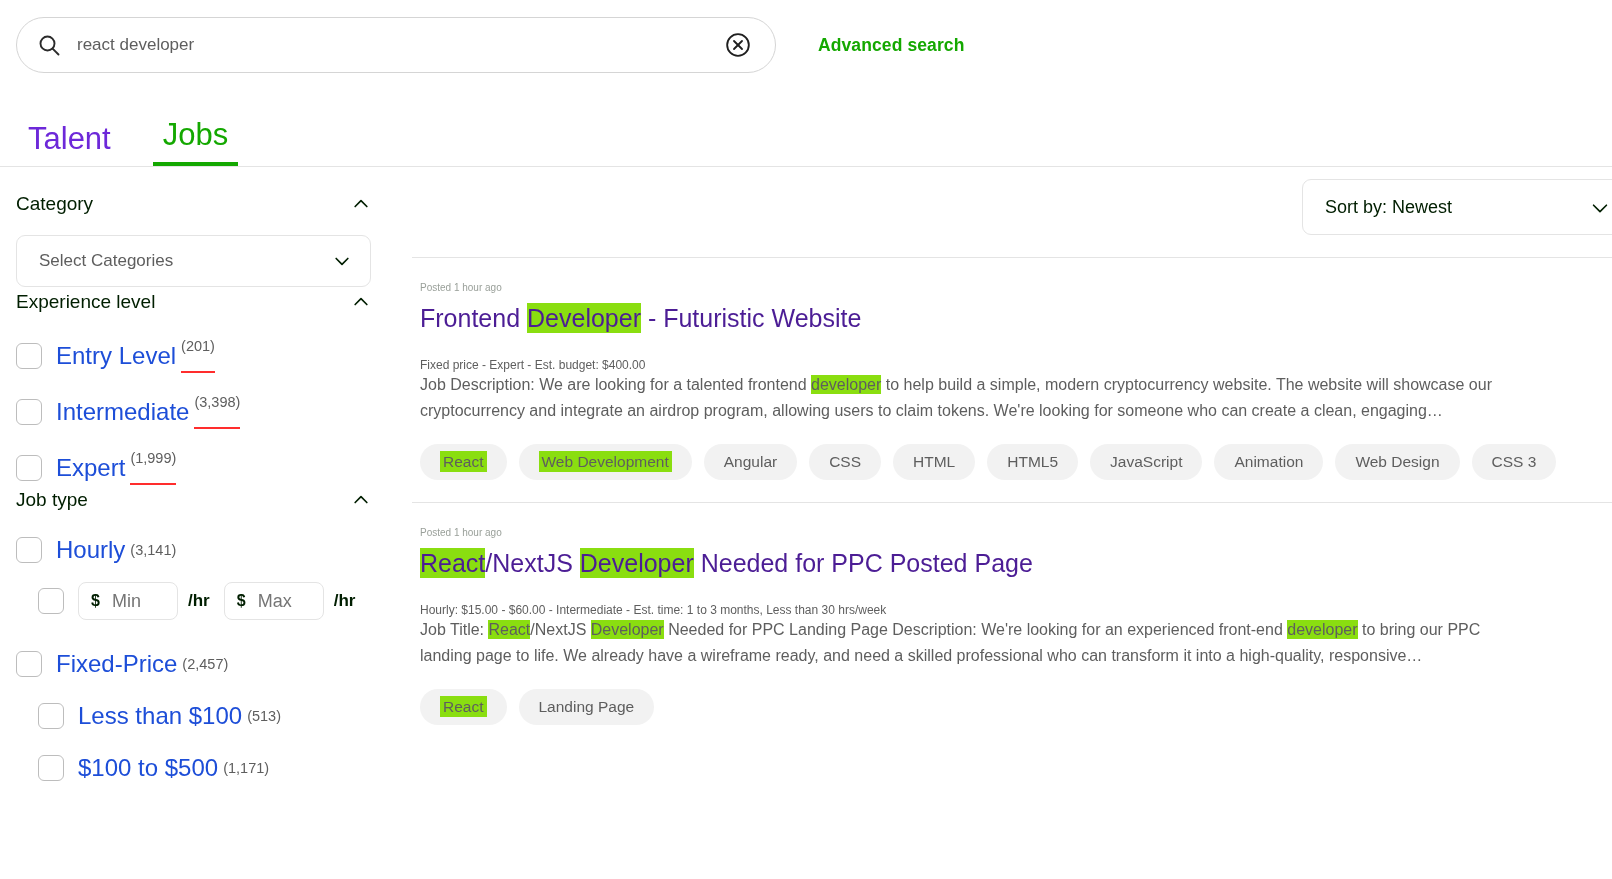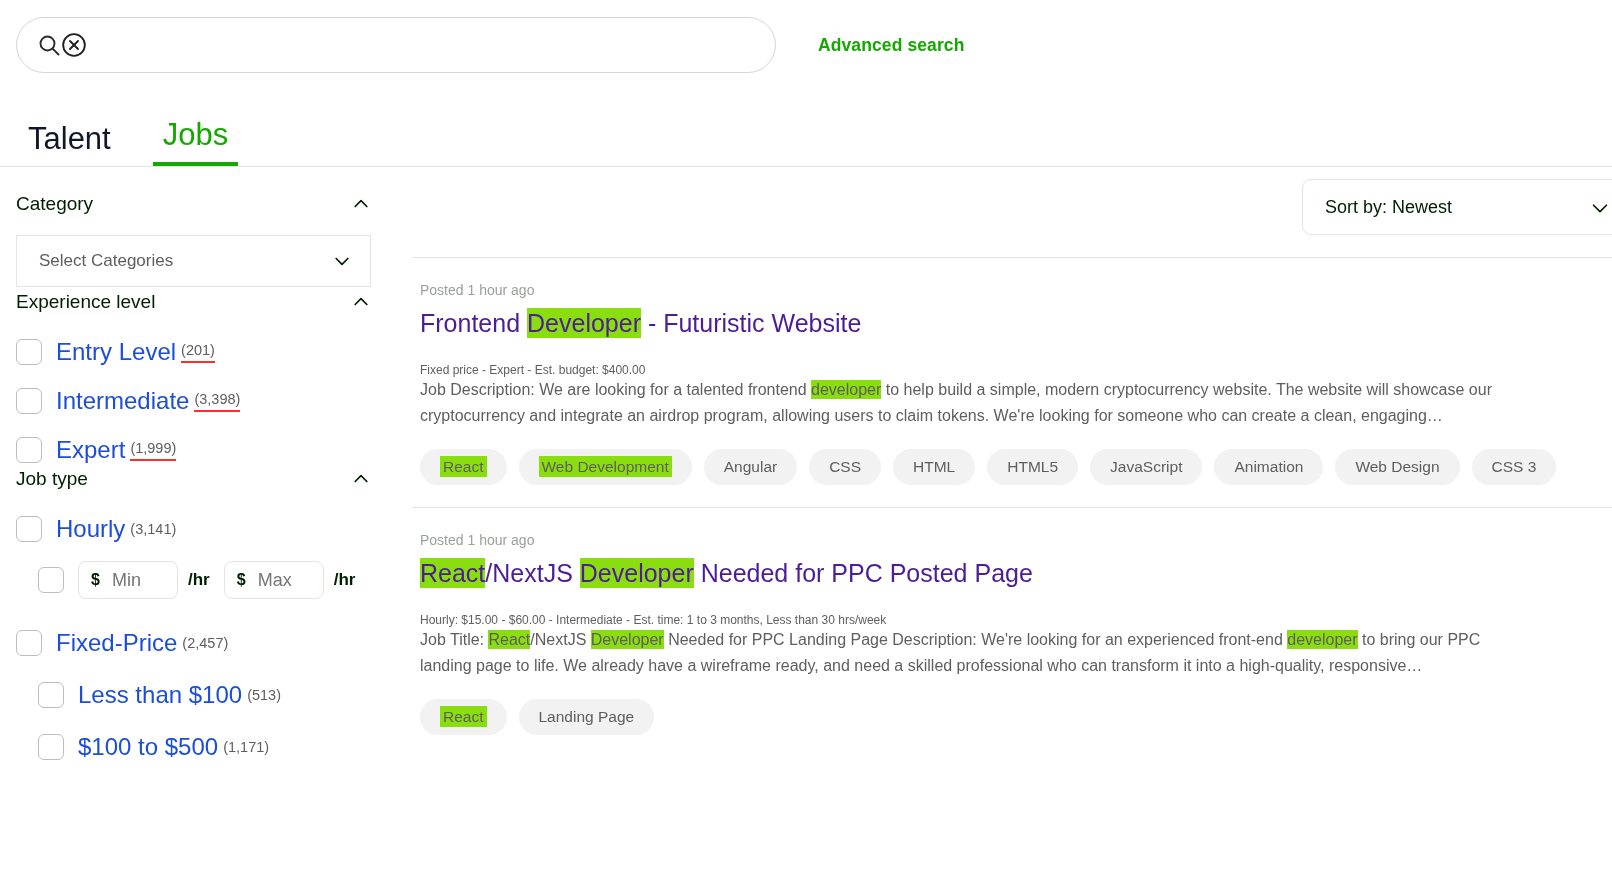--- a/index.html
+++ b/index.html
@@ -65,21 +65,21 @@
   .tabs {
     margin-top: 32px;
     display: flex;
     align-items: flex-end;
     padding-left: 18px;
     border-bottom: 1px solid #e4e4e4;
     height: 62px;
   }
   .tab {
     font-size: 31px;
-    color: #0f172a;
+    color: #6d28d9;
     padding: 0 10px 12px 10px;
     cursor: pointer;
     line-height: 1;
   }
   .tab.active {
     color: #14a800;
     border-bottom: 4px solid #14a800;
     margin-left: 32px;
   }
 
@@ -99,21 +99,21 @@
     width: 355px;
     padding: 4px 0;
     cursor: pointer;
   }
   .filter-head .title { font-size: 19px; color: #001e00; }
   .chev { width: 20px; height: 20px; color: #001e00; }
   .select-box {
     margin-top: 16px;
     width: 355px; height: 52px;
     border: 1px solid #e4e4e4;
-    border-radius: 0;
+    border-radius: 9px;
     display: flex;
     align-items: center;
     justify-content: space-between;
     padding: 0 18px 0 22px;
     cursor: pointer;
   }
   .select-box .ph { color: #5e5e5e; font-size: 17px; }
   .group { }
   .cb-row {
     display: flex;
@@ -134,21 +134,21 @@
     color: #1d4ed8;
     white-space: nowrap;
   }
   .cb-count {
     font-size: 14.5px;
     color: #5e5e5e;
     margin-left: 5px;
   }
   .cb-count.redline {
     border-bottom: 2.5px solid #ff2d2d;
-    padding-bottom: 3px;
+    padding-bottom: 17px;
   }
   .indent { margin-left: 22px; }
   .rate-row {
     display: flex;
     align-items: center;
     margin: 18px 0 0 22px;
   }
   .rate-input {
     width: 100px; height: 38px;
     border: 1px solid #e4e4e4;
@@ -184,21 +184,21 @@
     background: #fff;
   }
   .sort-box .lbl { font-size: 18px; color: #001e00; }
 
   .job-list { margin-top: 22px; }
   .job {
     border-top: 1px solid #e4e4e4;
     padding: 24px 40px 22px 8px;
     cursor: pointer;
   }
-  .posted { font-size: 14px; color: #9aa09a; }
+  .posted { font-size: 10px; color: #9aa09a; }
   .job-title {
     font-size: 25px;
     color: #4c1d95;
     margin-top: 10px;
     line-height: 1.25;
   }
   .job-meta {
     font-size: 12px;
     color: #5e5e5e;
     margin-top: 24px;
@@ -230,20 +230,21 @@
 <body>
 
 <div class="search-row">
   <div class="search-box">
     <span class="search-icon">
       <svg viewBox="0 0 24 24" width="24" height="24" fill="none" stroke="currentColor" stroke-width="1.9">
         <circle cx="10.5" cy="10.5" r="7"></circle>
         <line x1="15.6" y1="15.6" x2="21.5" y2="21.5" stroke-linecap="round"></line>
       </svg>
     </span>
+    <input class="search-input" type="text" value="react developer" style="">
     <button class="clear-btn">
       <svg viewBox="0 0 24 24" width="26" height="26" fill="none" stroke="currentColor" stroke-width="1.7">
         <circle cx="12" cy="12" r="10"></circle>
         <line x1="8.3" y1="8.3" x2="15.7" y2="15.7" stroke-linecap="round"></line>
         <line x1="15.7" y1="8.3" x2="8.3" y2="15.7" stroke-linecap="round"></line>
       </svg>
     </button>
   </div>
   <a class="advanced-search">Advanced search</a>
 </div>

